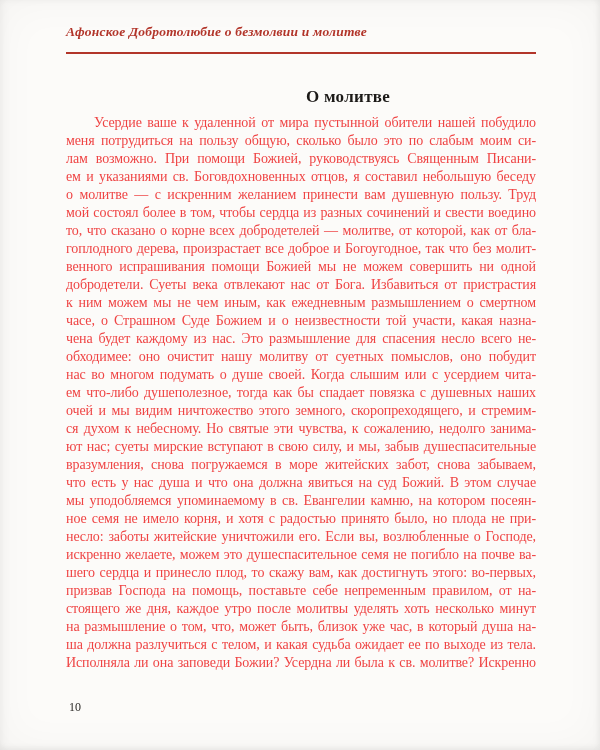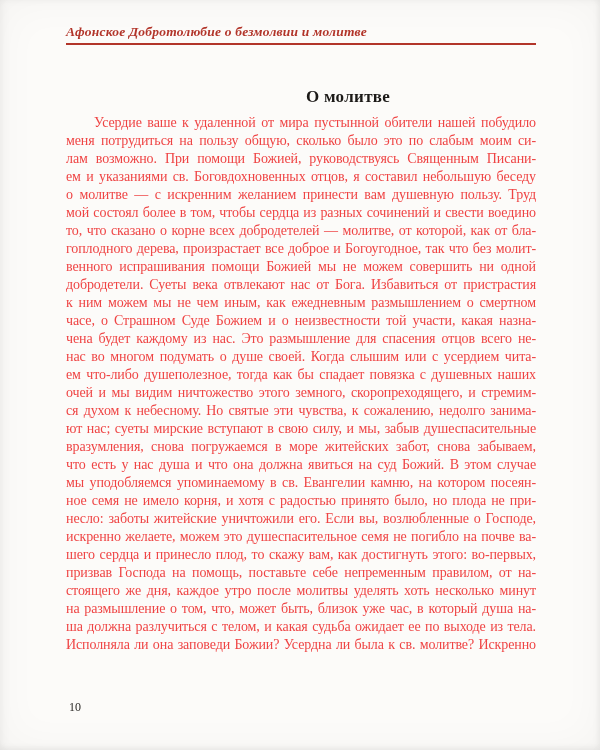--- a/index.html
+++ b/index.html
@@ -15,21 +15,21 @@
     font-family: "Liberation Serif", "DejaVu Serif", serif;
     color: #201d1b;
     box-shadow: inset 0 0 45px rgba(0,0,0,0.035), inset 3px 0 8px rgba(0,0,0,0.04), inset -2px -2px 6px rgba(0,0,0,0.05);
     overflow: hidden;
   }
   .running-head {
     position: absolute;
     top: 24px;
     left: 66px;
     width: 470px;
-    padding-bottom: 3px;
+    padding-bottom: 12px;
     border-bottom: 2px solid #b2352a;
     font-size: 13.5px;
     font-style: italic;
     font-weight: bold;
     color: #b2352a;
     letter-spacing: 0.2px;
   }
   .chapter-title {
     position: absolute;
     top: 87px;
@@ -84,21 +84,22 @@
       <div class="line">лам возможно. При помощи Божией, руководствуясь Священным Писани-</div>
       <div class="line">ем и указаниями св. Боговдохновенных отцов, я составил небольшую беседу</div>
       <div class="line">о молитве — с искренним желанием принести вам душевную пользу. Труд</div>
       <div class="line">мой состоял более в том, чтобы сердца из разных сочинений и свести воедино</div>
       <div class="line">то, что сказано о корне всех добродетелей — молитве, от которой, как от бла-</div>
       <div class="line">гоплодного дерева, произрастает все доброе и Богоугодное, так что без молит-</div>
       <div class="line">венного испрашивания помощи Божией мы не можем совершить ни одной</div>
       <div class="line">добродетели. Суеты века отвлекают нас от Бога. Избавиться от пристрастия</div>
       <div class="line">к ним можем мы не чем иным, как ежедневным размышлением о смертном</div>
       <div class="line">часе, о Страшном Суде Божием и о неизвестности той участи, какая назна-</div>
-      <div class="line">чена будет каждому из нас. Это размышление для спасения отцов всего не-</div>
+      <div class="line">чена будет каждому из нас. Это размышление для спасения несло всего не-</div>
+      <div class="line">обходимее: оно очистит нашу молитву от суетных помыслов, оно побудит</div>
       <div class="line">нас во многом подумать о душе своей. Когда слышим или с усердием чита-</div>
       <div class="line">ем что-либо душеполезное, тогда как бы спадает повязка с душевных наших</div>
       <div class="line">очей и мы видим ничтожество этого земного, скоропреходящего, и стремим-</div>
       <div class="line">ся духом к небесному. Но святые эти чувства, к сожалению, недолго занима-</div>
       <div class="line">ют нас; суеты мирские вступают в свою силу, и мы, забыв душеспасительные</div>
       <div class="line">вразумления, снова погружаемся в море житейских забот, снова забываем,</div>
       <div class="line">что есть у нас душа и что она должна явиться на суд Божий. В этом случае</div>
       <div class="line">мы уподобляемся упоминаемому в св. Евангелии камню, на котором посеян-</div>
       <div class="line">ное семя не имело корня, и хотя с радостью принято было, но плода не при-</div>
       <div class="line">несло: заботы житейские уничтожили его. Если вы, возлюбленные о Господе,</div>

